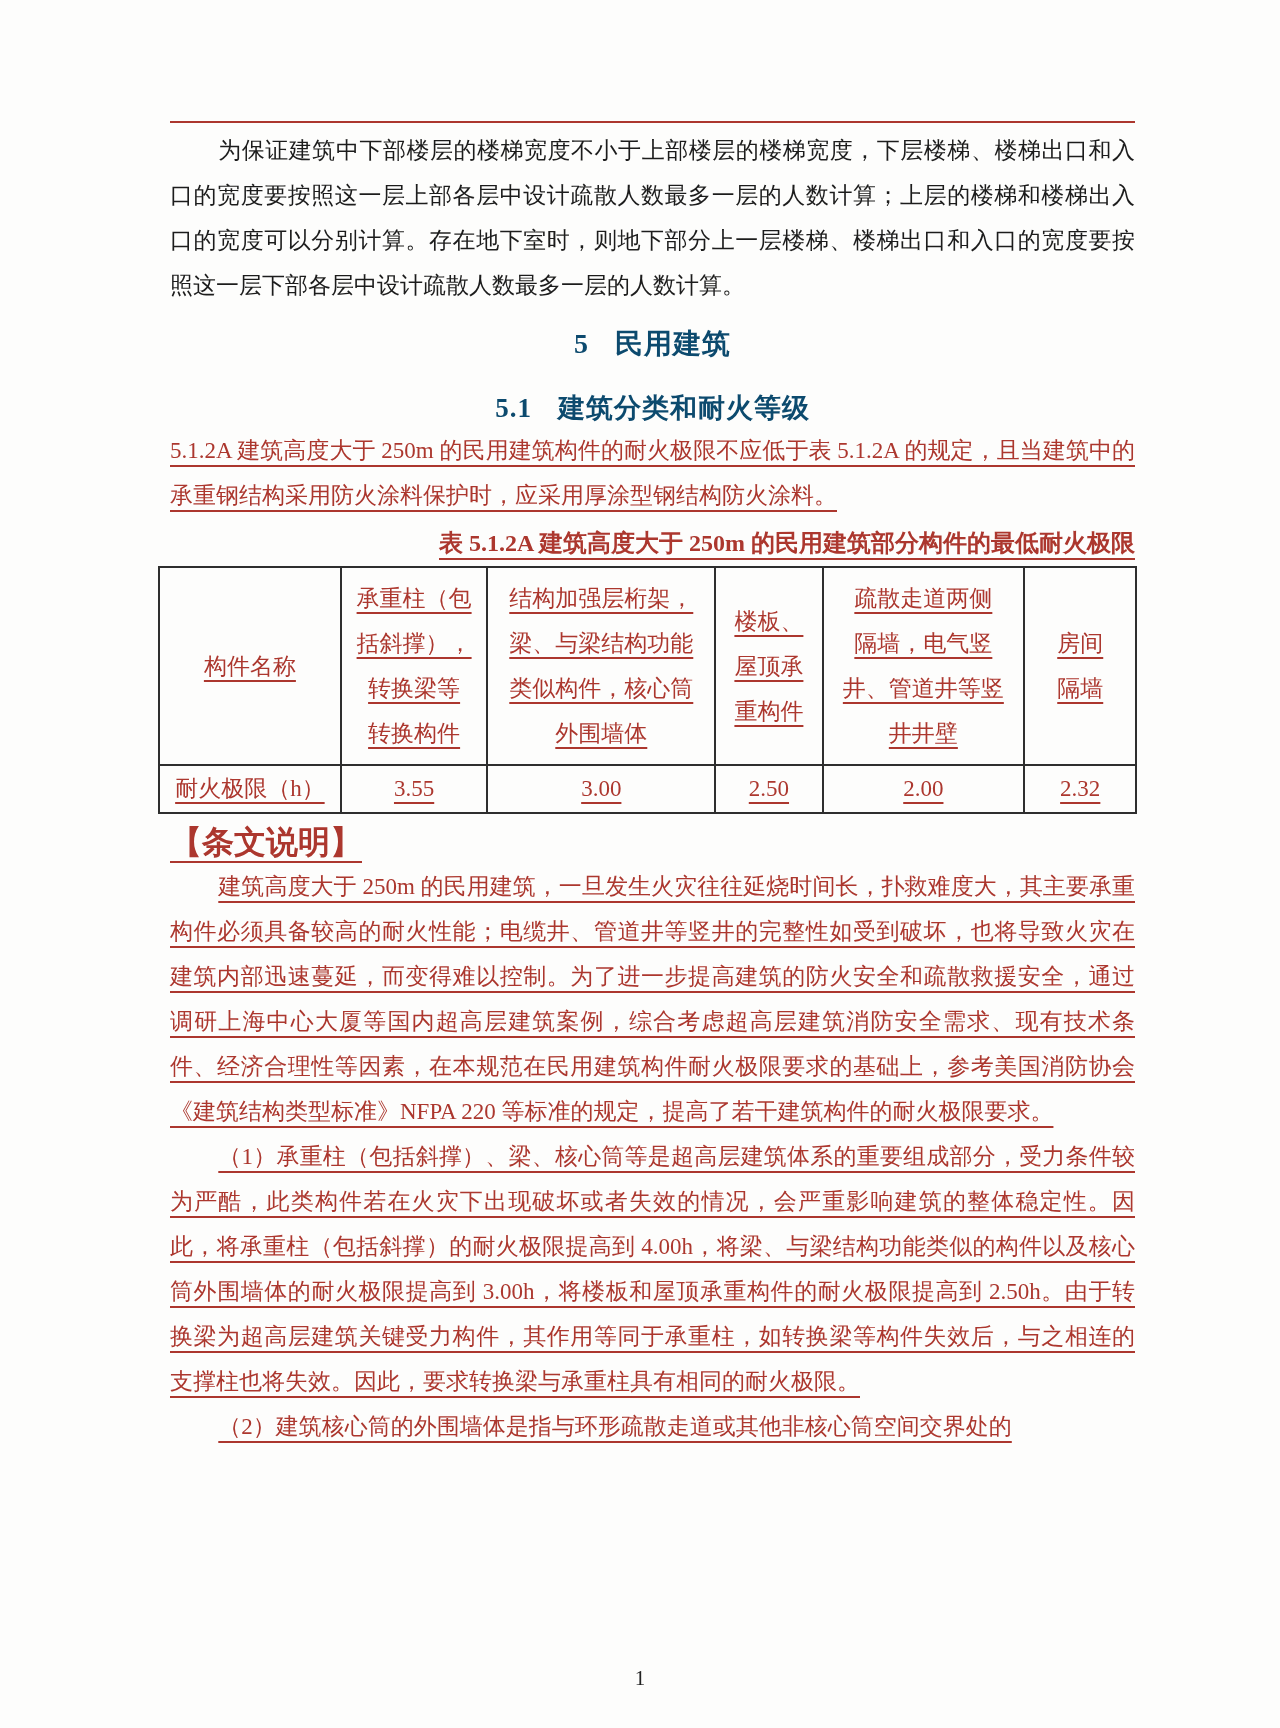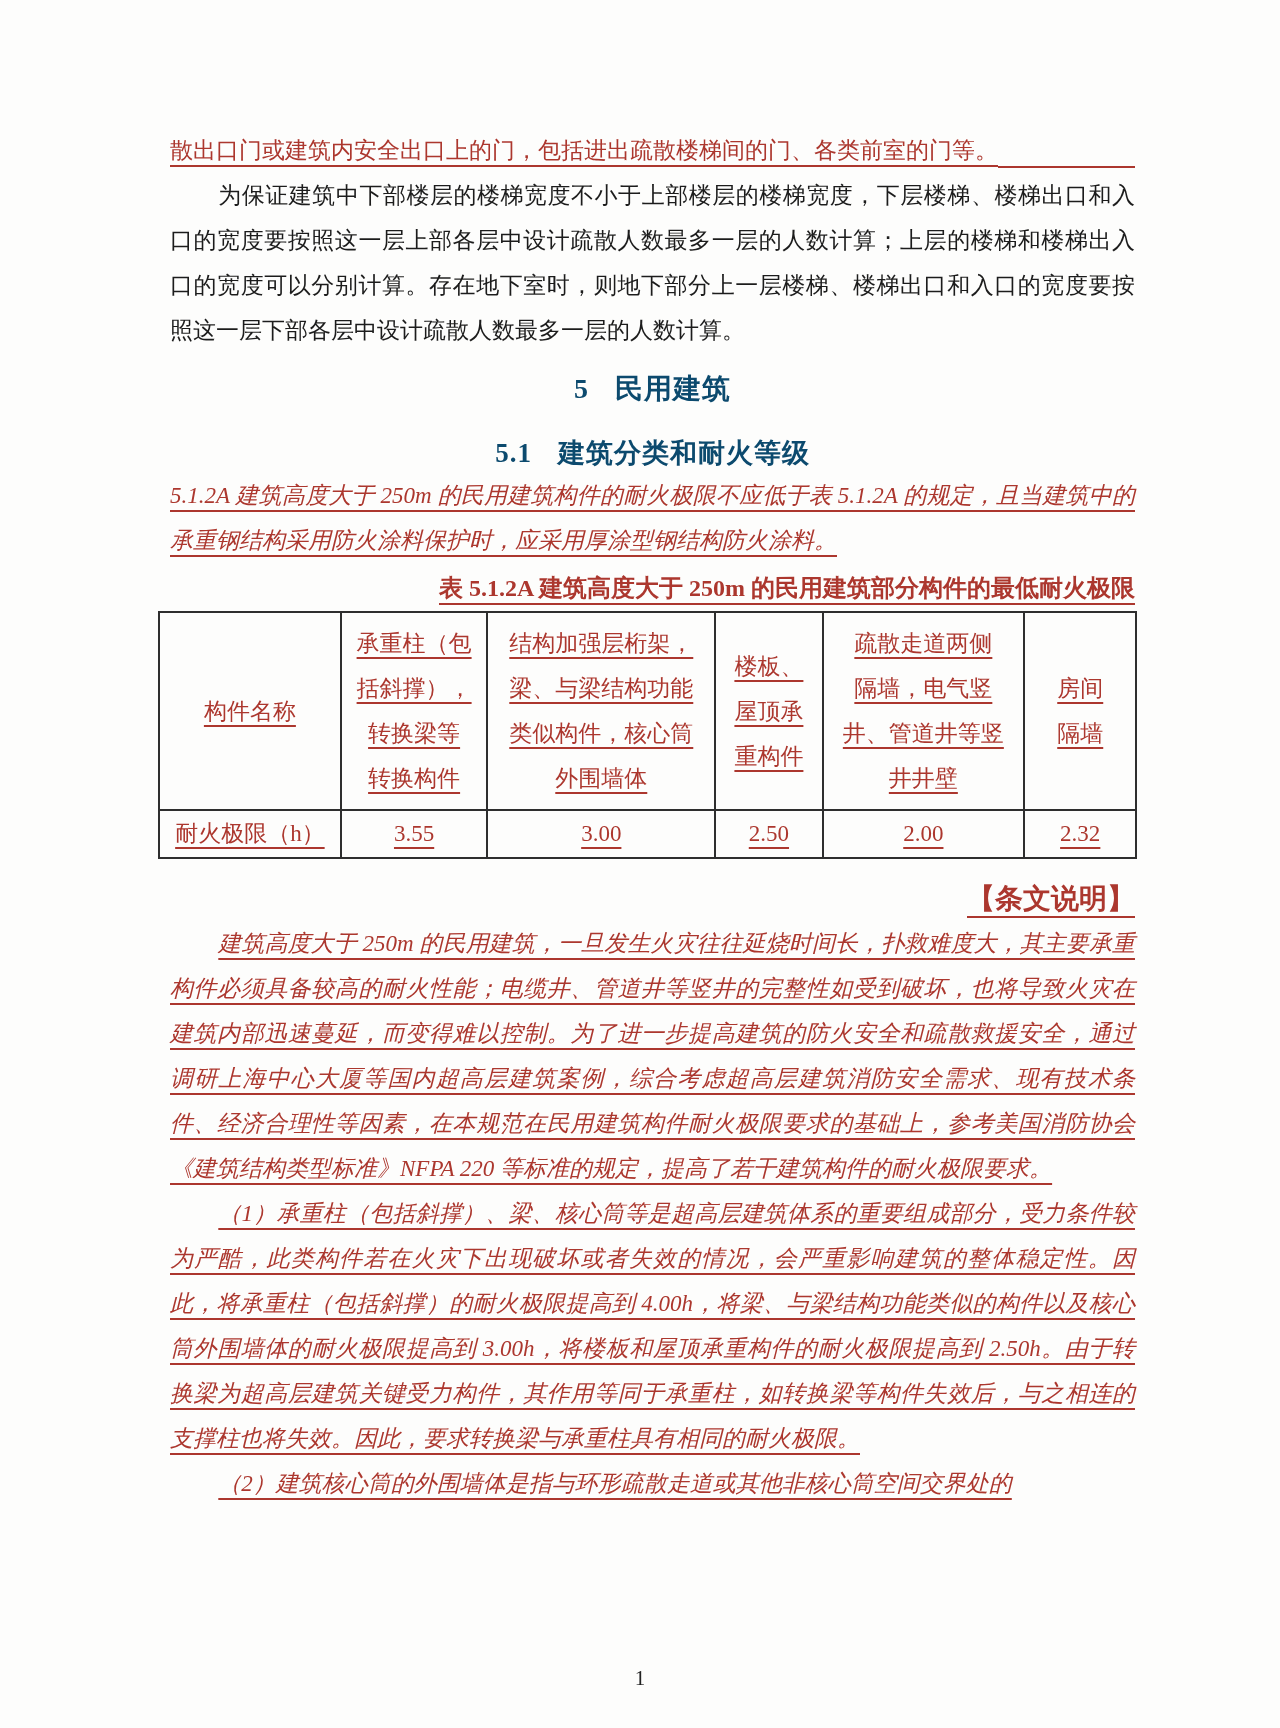--- a/index.html
+++ b/index.html
@@ -17,21 +17,21 @@
     font-size:23px;
     line-height:45px;
   }
   .page{
     width:1280px;height:1728px;
     padding:128px 145px 0 170px;
     position:relative;
     display:flex;flex-direction:column;
   }
   
-  .red{color:var(--red);font-style:italic;}
+  .red{color:var(--red);}
   .u{text-decoration:underline;text-decoration-thickness:2px;text-underline-offset:7px;text-decoration-color:var(--red);}
   .just{text-align:justify;text-justify:inter-ideograph;}
   .indent{text-indent:2.1em;}
   
   .fill-line{display:flex;color:var(--red);}
   .fill-line .txt{white-space:nowrap;text-decoration:underline;text-decoration-thickness:2px;text-underline-offset:7px;}
   .fill-line .filler{flex:1 1 auto;position:relative;}
   .fill-line .filler::after{content:"";position:absolute;left:0;right:0;bottom:5px;border-bottom:2px solid var(--red);}
   
   .h-chapter,.h-section{
@@ -60,35 +60,34 @@
     border:2px solid var(--line);
     color:var(--red);
     text-align:center;vertical-align:middle;
     white-space:pre-line;
     line-height:45px;
     padding:8px 2px;
   }
   td .cu{text-decoration:underline;text-decoration-thickness:2px;text-underline-offset:6px;}
   tr.vals td{padding:2px 2px;line-height:42px;}
   
-  .note-head{color:var(--red);font-weight:bold;font-size:28px;line-height:44px;margin-top:18px;
-             font-family:"Liberation Sans","DejaVu Sans",sans-serif;text-align:right;}
+  .note-head{color:var(--red);font-weight:bold;font-size:32px;line-height:44px;margin-top:6px;
+             font-family:"Liberation Sans","DejaVu Sans",sans-serif;}
   .note-head span{text-decoration:underline;text-decoration-thickness:2px;text-underline-offset:8px;}
   .pagenum{
     position:absolute;left:0;right:0;bottom:38px;
     text-align:center;color:#222;font-size:21px;line-height:24px;
   }
 </style>
 </head>
 <body>
 
 <div class="page">
 
   <div class="fill-line">
-    <span class="txt">散出口门或建筑内安全出口上的门，包括进出疏散楼梯间的门、各类前室的门等。</span>
     <span class="filler"></span>
   </div>
 
   <p class="just indent">为保证建筑中下部楼层的楼梯宽度不小于上部楼层的楼梯宽度，下层楼梯、楼梯出口和入口的宽度要按照这一层上部各层中设计疏散人数最多一层的人数计算；上层的楼梯和楼梯出入口的宽度可以分别计算。存在地下室时，则地下部分上一层楼梯、楼梯出口和入口的宽度要按照这一层下部各层中设计疏散人数最多一层的人数计算。</p>
 
   <h1 class="h-chapter"><span class="h-num">5</span><span>民用建筑</span></h1>
 
   <h2 class="h-section"><span class="h-num">5.1</span><span>建筑分类和耐火等级</span></h2>
 
   <p class="red u just">5.1.2A 建筑高度大于 250m 的民用建筑构件的耐火极限不应低于表 5.1.2A 的规定，且当建筑中的承重钢结构采用防火涂料保护时，应采用厚涂型钢结构防火涂料。</p>

